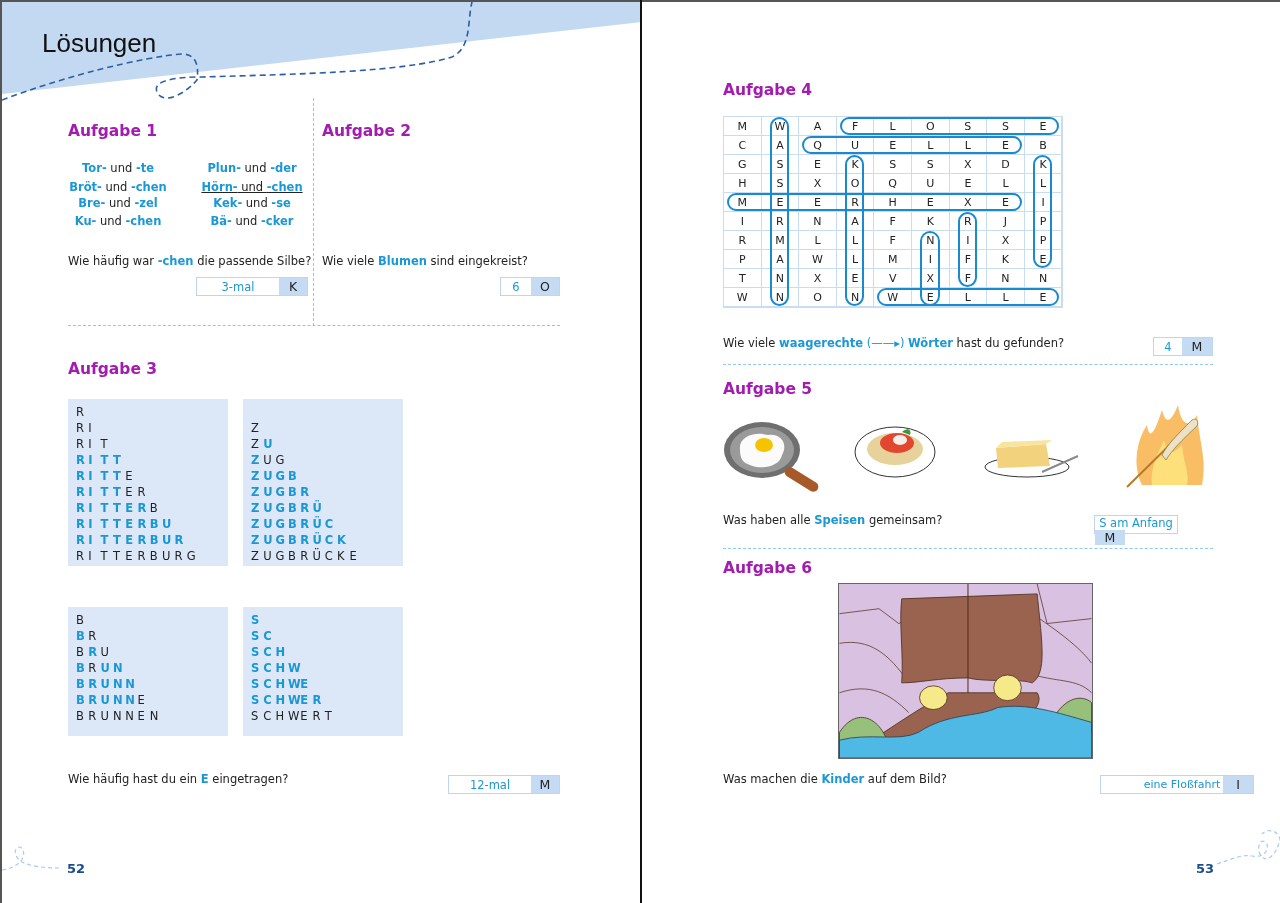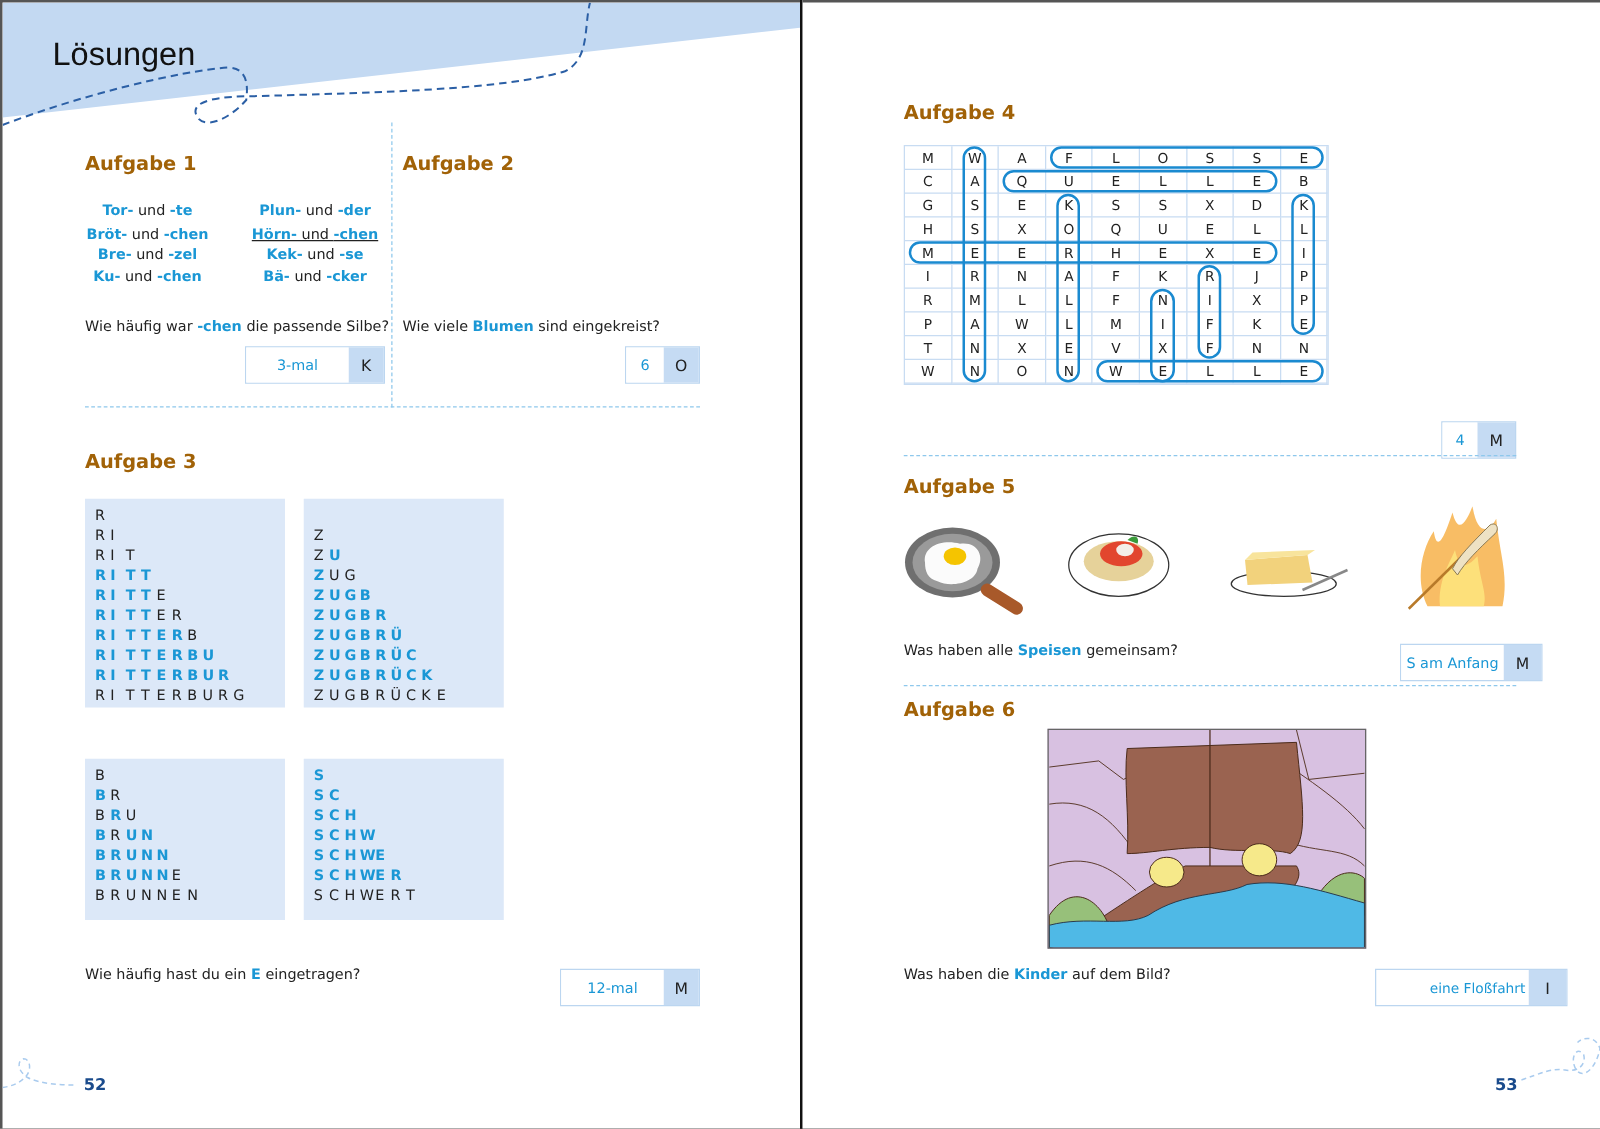--- a/index.html
+++ b/index.html
@@ -6,29 +6,29 @@
   html, body { width: 1280px; height: 903px; overflow: hidden; background: #3a3a3a; }
   body { font-family: "DejaVu Sans", sans-serif; position: relative; }
   .page { position: absolute; top: 0; height: 903px; background: #fff; overflow: hidden; padding-left: 44px; }
   .page-left { left: 0; width: 640px; border-left: 2px solid #555; border-top: 2px solid #555; }
   .page-right { left: 642px; width: 638px; border-top: 2px solid #555; }
   .gutter { position: absolute; left: 640px; top: 0; width: 2px; height: 903px; background: #111; }
 
   .header-band { position: absolute; left: 0; top: 0; width: 640px; height: 100px; }
   .page-title { position: absolute; left: 40px; top: 26px; font-size: 26px; color: #111; font-family: "Liberation Sans", sans-serif; letter-spacing: 0px; }
 
-  .task-title { position: absolute; font-family: "DejaVu Sans", sans-serif; font-weight: bold; color: #a16207; font-size: 15.5px; }
+  .task-title { position: absolute; font-family: "DejaVu Sans", sans-serif; font-weight: bold; color: #a21caf; font-size: 15.5px; }
 
   .syl { position: absolute; font-size: 11.5px; color: #222; white-space: nowrap; }
   .syl b { color: #1a97d5; font-weight: bold; }
 
   .question { position: absolute; font-size: 11.5px; color: #222; white-space: nowrap; }
   .question b { color: #1a97d5; }
 
-  .answer-box { position: absolute; height: 30px; display: flex; border: 1px solid #bcd6f0; }
+  .answer-box { position: absolute; height: 19px; display: flex; border: 1px solid #bcd6f0; }
   .answer-box .val { background: #fff; color: #1a97d5; font-size: 11.5px; display: flex; align-items: center; justify-content: center; }
   .answer-box .code { background: #c5dbf3; color: #222; font-size: 12.5px; display: flex; align-items: center; justify-content: center; }
 
   .dash-h { position: absolute; height: 0; border-top: 1.5px dashed #8ec8ec; }
   .dash-v { position: absolute; width: 0; border-left: 1.5px dashed #8ec8ec; }
 
   .flowers { position: absolute; font-size: 11.5px; color: #1a97d5; font-weight: bold; text-align: center; line-height: 19px; }
   .flowers span { margin: 0 5px; }
 
   .ladder { position: absolute; background: #dce8f8; padding: 5px 8px; font-family: "DejaVu Sans", sans-serif; font-size: 11.5px; }
@@ -256,20 +256,27 @@
         <div class="ws-ring" style="left: 4px; top: 77px; width: 294.8px; height: 18px;"></div>
         <div class="ws-ring" style="left: 154.4px; top: 172px; width: 182px; height: 18px;"></div>
         <div class="ws-ring" style="left: 46.6px; top: 1px; width: 19.6px; height: 189px;"></div>
         <div class="ws-ring" style="left: 121.8px; top: 39px; width: 19.6px; height: 151px;"></div>
         <div class="ws-ring" style="left: 309.8px; top: 39px; width: 19.6px; height: 113px;"></div>
         <div class="ws-ring" style="left: 234.6px; top: 96px; width: 19.6px; height: 75px;"></div>
         <div class="ws-ring" style="left: 197px; top: 115px; width: 19.6px; height: 75px;"></div>
       </div>
   </div>
 
+  <div class="question" style="left:81px; top:334px;">
+    <span>Wie viele</span>
+    <b>waagerechte</b>
+    <span style="color:#1a97d5;">(——▸)</span>
+    <b>Wörter</b>
+    <span>hast du gefunden?</span>
+  </div>
   <div class="answer-box" style="left:511px; top:335px;">
     <div class="val" style="width:28px;">4</div>
     <div class="code" style="width:30px;">M</div>
   </div>
   <div class="dash-h" style="left:81px; top:362px; width:490px;"></div>
 
   <div class="task-title" style="left:81px; top:378px;">Aufgabe 5</div>
 
   <svg class="food" style="left:80px; top:413px;" width="110" height="80" viewBox="0 0 110 80">
     <ellipse cx="40" cy="35" rx="38" ry="28" fill="#6f6f6f"></ellipse>
@@ -296,21 +303,21 @@
     <path d="M40,80 C38,60 48,45 52,35 C56,55 65,45 70,40 C72,60 78,70 75,80 Z" fill="#fde07a"></path>
     <line x1="15" y1="82" x2="80" y2="18" stroke="#b87a2a" stroke-width="2"></line>
     <path d="M50,50 C55,40 65,30 80,15 C85,12 88,18 84,22 C70,35 60,45 54,55 Z" fill="#eee2c4" stroke="#8a7a55" stroke-width="0.8"></path>
   </svg>
 
   <div class="question" style="left:81px; top:511px;">
     <span>Was haben alle</span>
     <b>Speisen</b>
     <span>gemeinsam?</span>
   </div>
-  <div class="answer-box" style="left:478px; top:513px;">
+  <div class="answer-box" style="left:452px; top:513px;flex-direction:column;">
     <div class="val" style="width:82px;">S am Anfang</div>
     <div class="code" style="width:30px;">M</div>
   </div>
   <div class="dash-h" style="left:81px; top:546px; width:490px;"></div>
 
   <div class="task-title" style="left:81px; top:557px;">Aufgabe 6</div>
   <svg class="scene" viewBox="0 0 255 176" width="255" height="176">
     <rect width="255" height="176" fill="#d8c1e1"></rect>
     <g stroke="#5a3a2a" stroke-width="0.8" fill="none">
       <path d="M0,30 L40,25 L60,40 L100,20"></path>
@@ -324,21 +331,21 @@
     <line x1="130" y1="0" x2="130" y2="120" stroke="#4a2a1a" stroke-width="1"></line>
     <path d="M30,160 C60,140 90,120 110,110 L200,110 C210,125 180,145 150,160 Z" fill="#9a6350" stroke="#4a2a1a" stroke-width="0.8"></path>
     <ellipse cx="95" cy="115" rx="14" ry="12" fill="#f6e98a" stroke="#4a2a1a" stroke-width="0.8"></ellipse>
     <ellipse cx="170" cy="105" rx="14" ry="13" fill="#f6e98a" stroke="#4a2a1a" stroke-width="0.8"></ellipse>
     <path d="M0,150 C20,120 45,140 50,165 L0,176Z" fill="#97c07a" stroke="#4a2a1a" stroke-width="0.8"></path>
     <path d="M220,130 C235,110 250,115 255,120 L255,150 L215,150Z" fill="#97c07a" stroke="#4a2a1a" stroke-width="0.8"></path>
     <path d="M0,176 L0,158 C30,150 60,160 80,150 C110,130 140,135 160,125 C190,120 220,130 255,140 L255,176Z" fill="#4fb9e6" stroke="#2a3a4a" stroke-width="0.8"></path>
   </svg>
 
   <div class="question" style="left:81px; top:770px;">
-    <span>Was haben die</span>
+    <span>Was machen die</span>
     <b>Kinder</b>
     <span>auf dem Bild?</span>
   </div>
   <div class="answer-box" style="left:458px; top:773px;">
     <div class="val" style="width:82px; font-size:11px;margin-left:40px;">eine Floßfahrt</div>
     <div class="code" style="width:30px;">I</div>
   </div>
 
   <svg style="position:absolute; left:575px; top:822px;" width="63" height="45" viewBox="0 0 63 45">
     <path d="M0,40 C15,35 25,30 35,32 C45,34 52,28 50,20 C45,12 38,22 44,32 C50,40 60,30 63,15 C60,5 50,5 45,10" fill="none" stroke="#a9cbee" stroke-width="1.2" stroke-dasharray="4,3"></path>

